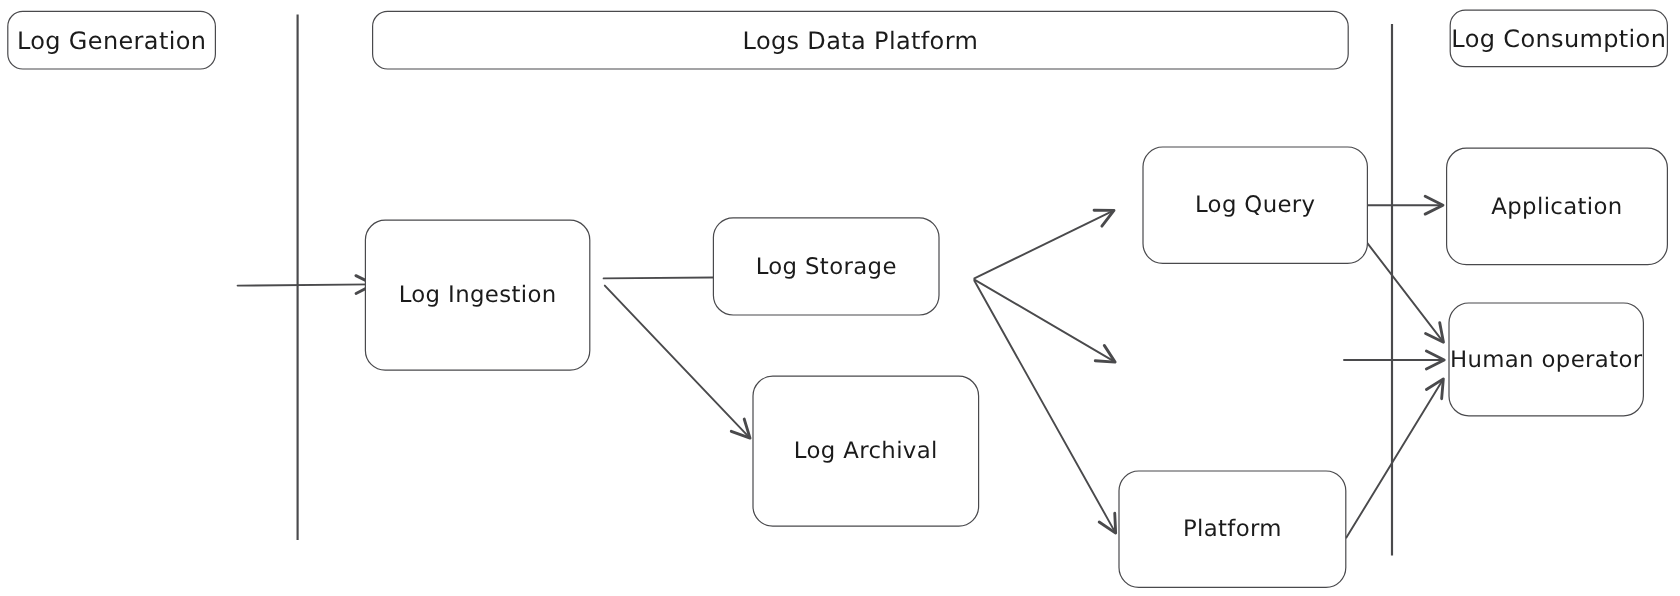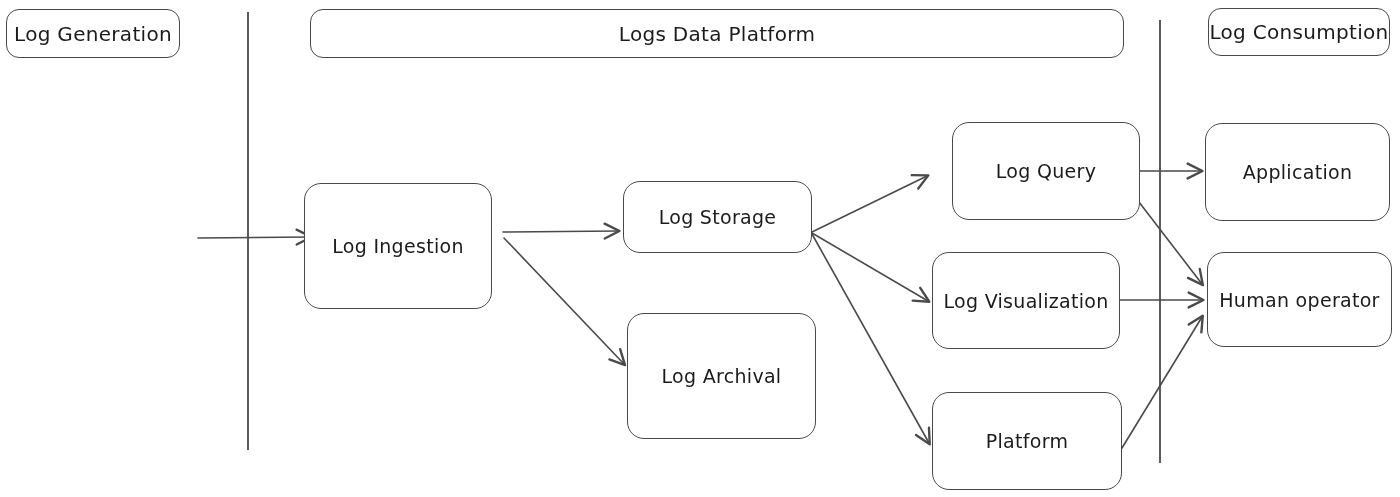--- a/index.html
+++ b/index.html
@@ -36,27 +36,27 @@
   .node { font-size: 19px; }
 
   
   .pos-log-generation      { left: 6px;    top: 9px;   width: 174px; height: 49px; }
   .pos-logs-data-platform  { left: 310px;  top: 9px;   width: 814px; height: 49px; }
   .pos-log-consumption     { left: 1208px; top: 8px;   width: 182px; height: 48px; }
 
   
   .pos-custom-application  { left: 10px;   top: 185px; width: 188px; height: 96px; }
   .pos-log-ingestion       { left: 304px;  top: 183px; width: 188px; height: 126px; }
-  .pos-log-storage         { left: 623px;  top: 181px; width: 189px; height: 72px; }
+  .pos-log-storage         { left: 594px;  top: 181px; width: 189px; height: 82px; }
   .pos-log-archival        { left: 627px;  top: 313px; width: 189px; height: 126px; }
   .pos-log-query           { left: 930px;  top: 122px; width: 188px; height: 98px; margin-left: 22px; }
   .pos-log-visualization   { left: 932px;  top: 252px; width: 188px; height: 97px; }
   .pos-alerting            { left: 932px;  top: 392px; width: 190px; height: 98px; }
   .pos-application         { left: 1205px; top: 123px; width: 185px; height: 98px; }
-  .pos-human-operator      { left: 1207px; top: 252px; width: 185px; height: 95px; text-align: center; }
+  .pos-human-operator      { left: 1207px; top: 252px; width: 163px; height: 95px; text-align: center; }
 </style>
 </head>
 <body>
 
 <div class="canvas">
 
   <svg class="edges-layer" viewBox="0 0 1400 497" xmlns="http://www.w3.org/2000/svg">
     <defs>
       <marker id="arrow" viewBox="0 0 14 14" refX="11" refY="7" markerWidth="13" markerHeight="13" orient="auto-start-reverse">
         <path d="M2,2 L12,7 L2,12" fill="none" stroke="#4a4a4c" stroke-width="1.6" stroke-linecap="round" stroke-linejoin="round"></path>
@@ -81,18 +81,17 @@
   </svg>
 
   <div class="box section-label pos-log-generation">Log Generation</div>
   <div class="box section-label pos-logs-data-platform">Logs Data Platform</div>
   <div class="box section-label pos-log-consumption">Log Consumption</div>
 
   <div class="box node pos-log-ingestion">Log Ingestion</div>
   <div class="box node pos-log-storage">Log Storage</div>
   <div class="box node pos-log-archival">Log Archival</div>
   <div class="box node pos-log-query">Log Query</div>
-  <div class="box node pos-log-visualization">Log Visualization</div>
   <div class="box node pos-alerting">Platform</div>
   <div class="box node pos-application">Application</div>
   <div class="box node pos-human-operator">Human operator</div>
 
 </div>
 
 </body></html>

